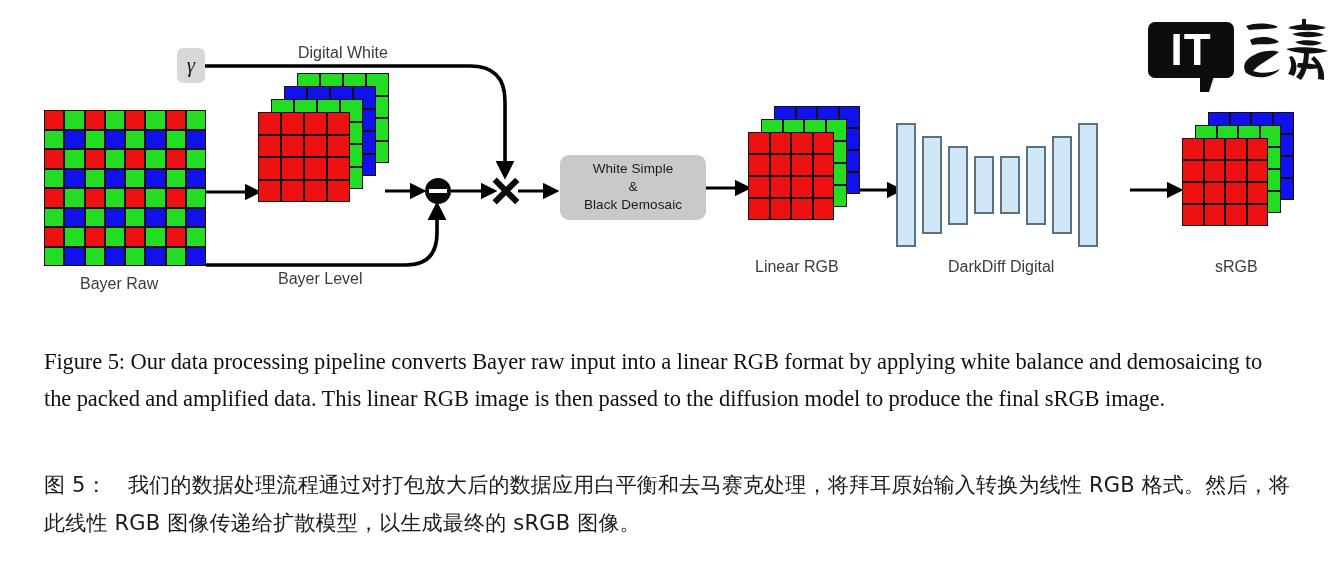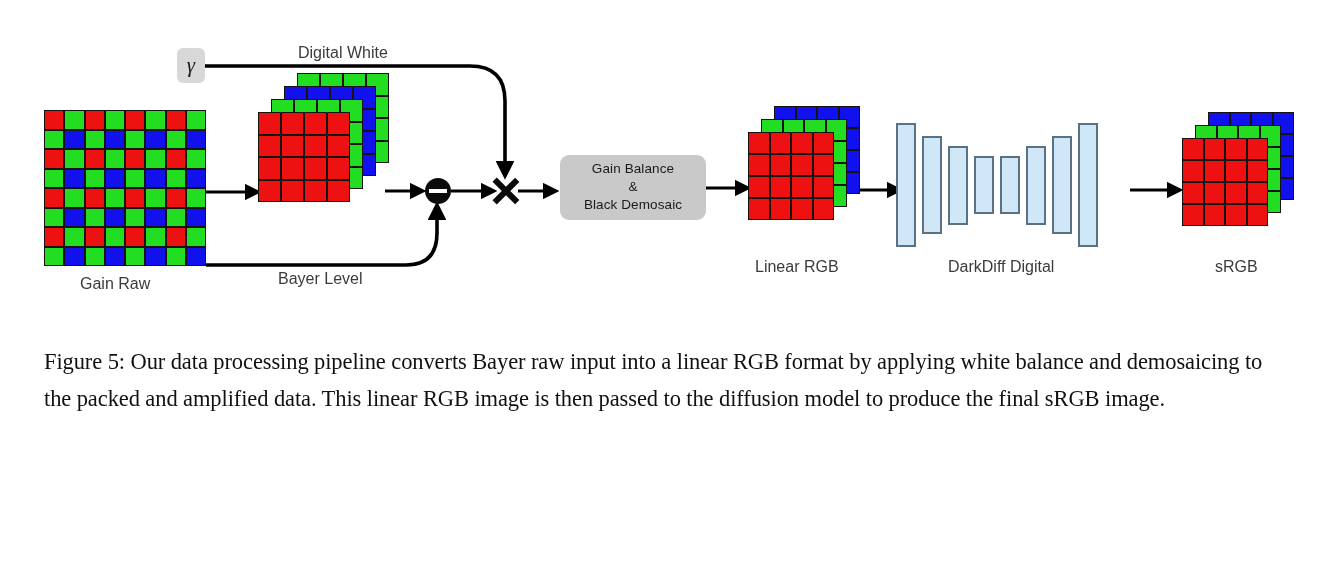--- a/index.html
+++ b/index.html
@@ -165,20 +165,43 @@
     font-family: "DejaVu Sans", sans-serif;
     letter-spacing: 0.2px;
   }
 </style>
 </head>
 <body>
 
 <div id="page">
 
   <div id="watermark">
+    <div id="wm-logo">
+      <div id="wm-bubble"></div>
+      <div id="wm-bubble-tail"></div>
+      <div id="wm-it">IT</div>
+      <div id="wm-cn">
+        <svg width="90" height="70" viewBox="0 0 90 70">
+
+          <path d="M6 10 C16 6, 30 7, 38 11 C31 14, 18 13, 9 14 Z" fill="#111"></path>
+          <path d="M10 24 C20 19, 34 21, 39 26 C31 30, 19 27, 12 29 Z" fill="#111"></path>
+          <path d="M7 44 C15 36, 30 33, 39 36 C30 43, 19 48, 13 55 C21 58, 32 57, 40 53 C33 62, 16 64, 6 57 C3 52, 4 47, 7 44 Z" fill="#111"></path>
+
+          <path d="M62 3 L66 3 L66 9 L62 9 Z" fill="#111"></path>
+          <path d="M48 12 C58 7, 76 7, 86 12 C77 15, 57 15, 48 12 Z" fill="#111"></path>
+          <path d="M52 18 C63 15, 76 15, 84 19 C74 22, 61 22, 52 18 Z" fill="#111"></path>
+          <path d="M55 26 C64 23, 76 24, 82 27 C73 31, 62 30, 55 26 Z" fill="#111"></path>
+          <path d="M46 33 C58 30, 78 31, 88 35 C76 39, 56 38, 46 33 Z" fill="#111"></path>
+          <path d="M64 35 L69 35 C69 46, 67 56, 61 64 L56 61 C62 54, 64 45, 64 35 Z" fill="#111"></path>
+          <path d="M52 40 C57 45, 58 53, 54 60 L48 58 C52 52, 52 46, 49 41 Z" fill="#111"></path>
+          <path d="M74 40 C81 46, 85 55, 84 64 L78 63 C79 55, 77 48, 71 43 Z" fill="#111"></path>
+          <path d="M58 47 C68 47, 76 48, 82 51 C74 54, 64 53, 57 51 Z" fill="#111"></path>
+        </svg>
+      </div>
+    </div>
   </div>
 
   <div id="diagram">
 
     <svg width="1335" height="310" style="position:absolute;left:0;top:0;">
       <defs>
         <marker id="ah" viewBox="0 0 10 10" refX="8" refY="5" markerWidth="5.2" markerHeight="5.2" orient="auto-start-reverse">
           <path d="M 0 0 L 10 5 L 0 10 z" fill="#000"></path>
         </marker>
         <marker id="ahs" viewBox="0 0 10 10" refX="8" refY="5" markerWidth="4.4" markerHeight="4.4" orient="auto-start-reverse">
@@ -265,21 +288,21 @@
         <div class="cell" style="background: rgb(34, 221, 34); border-color: rgb(23, 18, 15);"></div>
         <div class="cell" style="background: rgb(34, 221, 34); border-color: rgb(23, 18, 15);"></div>
         <div class="cell" style="background: rgb(17, 17, 238); border-color: rgb(23, 18, 15);"></div>
         <div class="cell" style="background: rgb(34, 221, 34); border-color: rgb(23, 18, 15);"></div>
         <div class="cell" style="background: rgb(17, 17, 238); border-color: rgb(23, 18, 15);"></div>
         <div class="cell" style="background: rgb(34, 221, 34); border-color: rgb(23, 18, 15);"></div>
         <div class="cell" style="background: rgb(17, 17, 238); border-color: rgb(23, 18, 15);"></div>
         <div class="cell" style="background: rgb(34, 221, 34); border-color: rgb(23, 18, 15);"></div>
         <div class="cell" style="background: rgb(17, 17, 238); border-color: rgb(23, 18, 15);"></div>
       </div>
-    <div class="dlabel" style="left:80px;top:275px;">Gain Raw</div>
+    <div class="dlabel" style="left:80px;top:275px;">Bayer Raw</div>
 
     <div class="stack" id="packed-stack" style="left:258px;top:112px;width:130px;height:128px;">
         <div class="cellgrid" style="left: 39px; top: -39px; width: 92px; height: 90px; grid-template-columns: repeat(4, 1fr); grid-template-rows: repeat(4, 1fr); z-index: 1;">
           <div class="cell" style="background: rgb(34, 221, 34); border-color: rgb(23, 18, 15);"></div>
           <div class="cell" style="background: rgb(34, 221, 34); border-color: rgb(23, 18, 15);"></div>
           <div class="cell" style="background: rgb(34, 221, 34); border-color: rgb(23, 18, 15);"></div>
           <div class="cell" style="background: rgb(34, 221, 34); border-color: rgb(23, 18, 15);"></div>
           <div class="cell" style="background: rgb(34, 221, 34); border-color: rgb(23, 18, 15);"></div>
           <div class="cell" style="background: rgb(34, 221, 34); border-color: rgb(23, 18, 15);"></div>
           <div class="cell" style="background: rgb(34, 221, 34); border-color: rgb(23, 18, 15);"></div>
@@ -359,21 +382,21 @@
       <div style="position:absolute;left:11px;top:-1px;width:5.5px;height:32px;
                   background:#0b0b0b;transform:rotate(45deg);"></div>
       <div style="position:absolute;left:11px;top:-1px;width:5.5px;height:32px;
                   background:#0b0b0b;transform:rotate(-45deg);"></div>
     </div>
 
     <div class="graybox" id="gamma-box">γ</div>
     <div class="dlabel" style="left:298px;top:44px;">Digital White</div>
 
     <div class="graybox" id="wb-box">
-      <div>Gain Balance</div>
+      <div>White Simple</div>
       <div>&amp;</div>
       <div>Black Demosaic</div>
     </div>
 
     <div class="stack" id="linear-stack" style="left:748px;top:132px;width:110px;height:118px;">
         <div class="cellgrid" style="left: 26px; top: -26px; width: 86px; height: 88px; grid-template-columns: repeat(4, 1fr); grid-template-rows: repeat(4, 1fr); z-index: 1;">
           <div class="cell" style="background: rgb(17, 17, 238); border-color: rgb(23, 18, 15);"></div>
           <div class="cell" style="background: rgb(17, 17, 238); border-color: rgb(23, 18, 15);"></div>
           <div class="cell" style="background: rgb(17, 17, 238); border-color: rgb(23, 18, 15);"></div>
           <div class="cell" style="background: rgb(17, 17, 238); border-color: rgb(23, 18, 15);"></div>
@@ -494,14 +517,15 @@
           <div class="cell" style="background: rgb(238, 17, 17); border-color: rgb(23, 18, 15);"></div>
           <div class="cell" style="background: rgb(238, 17, 17); border-color: rgb(23, 18, 15);"></div>
           <div class="cell" style="background: rgb(238, 17, 17); border-color: rgb(23, 18, 15);"></div>
           <div class="cell" style="background: rgb(238, 17, 17); border-color: rgb(23, 18, 15);"></div>
         </div>
       </div>
     <div class="dlabel" style="left:1215px;top:258px;">sRGB</div>
   </div>
 
   <div id="caption-en">Figure 5: Our data processing pipeline converts Bayer raw input into a linear RGB format by applying white balance and demosaicing to the packed and amplified data. This linear RGB image is then passed to the diffusion model to produce the final sRGB image.</div>
+  <div id="caption-zh">图 5：　我们的数据处理流程通过对打包放大后的数据应用白平衡和去马赛克处理，将拜耳原始输入转换为线性 RGB 格式。然后，将此线性 RGB 图像传递给扩散模型，以生成最终的 sRGB 图像。</div>
 
 </div>
 
 </body></html>

